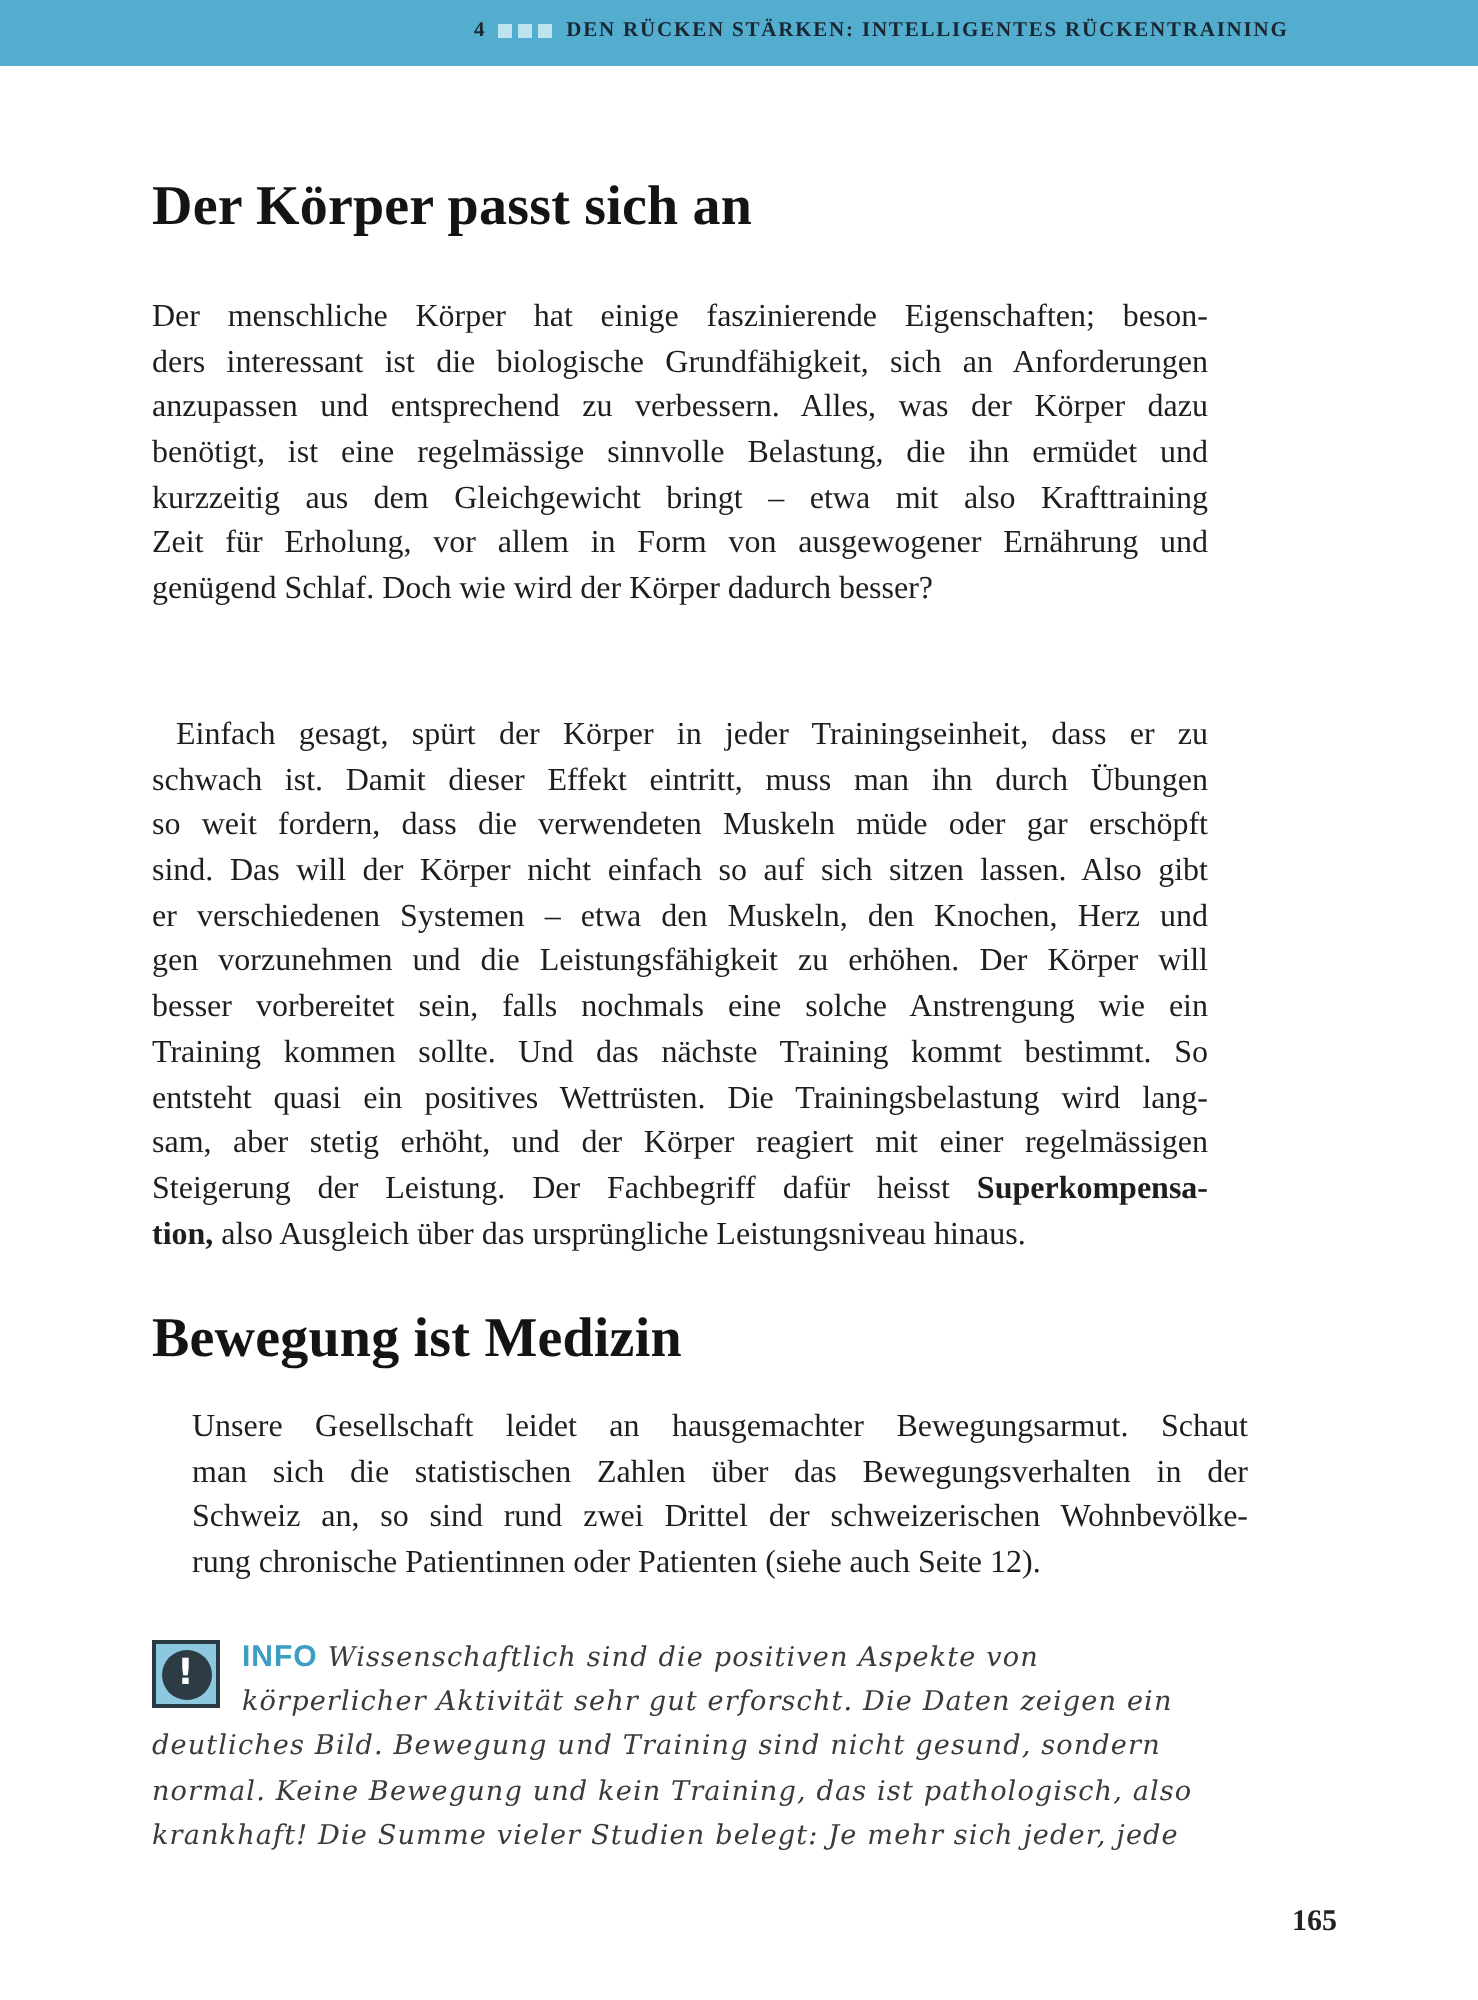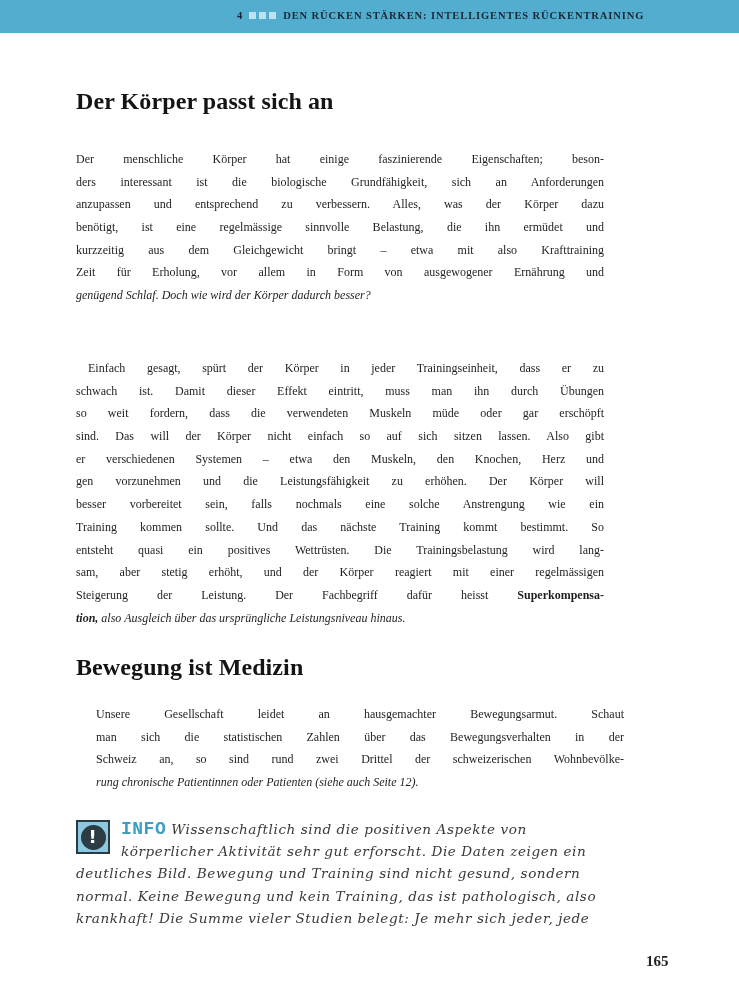--- a/index.html
+++ b/index.html
@@ -36,42 +36,42 @@
     .chapter-num { margin-right: 6px; }
     .squares { display: flex; gap: 3px; margin-right: 7px; }
     .sq { width: 7px; height: 7px; background: #bfe2ef; display: inline-block; }
 
     h2.section {
       position: absolute;
       left: 76px;
       margin: 0;
       font-family: "Liberation Serif", serif;
       font-weight: bold;
-      font-size: 24px;
+      font-size: 28px;
       color: #141414;
       letter-spacing: 0.1px;
     }
     .para {
       position: absolute;
       left: 76px;
       width: 528px;
       margin: 0;
-      font-size: 12px;
+      font-size: 16px;
       line-height: 22.7px;
       text-align: justify;
       color: #1e1e1e;
     }
     .para .line {
       display: block;
       text-align: justify;
       text-align-last: justify;
       white-space: nowrap;
       height: 22.7px;
     }
-    .para .line.last { text-align-last: left; font-style: italic; }
+    .para .line.last { text-align-last: left; }
     .para .line.indent { padding-left: 12px; }
     .bold { font-weight: bold; }
 
     .info-box {
       position: absolute;
       left: 76px;
       top: 818px;
       width: 530px;
       font-family: "DejaVu Serif", serif;
       font-style: italic;
@@ -97,24 +97,24 @@
       display: flex; align-items: center; justify-content: center;
       font-family: "DejaVu Sans", sans-serif;
       font-style: normal;
       font-weight: bold;
       font-size: 18px;
       line-height: 1;
     }
     .info-line { display: block; white-space: nowrap; height: 22.2px; }
     .info-line.first, .info-line.second { padding-left: 45px; }
     .info-label {
-      font-family: Liberation Mono, monospace;
+      font-family: Liberation Sans, sans-serif;
       font-style: normal;
       font-weight: bold;
-      font-size: 18px;
+      font-size: 15px;
       color: #3d9ec4;
       letter-spacing: 0.5px;
       margin-right: 5px;
       text-align: center;
     }
     .page-number {
       position: absolute;
       left: 646px;
       top: 953px;
       font-size: 15px;

